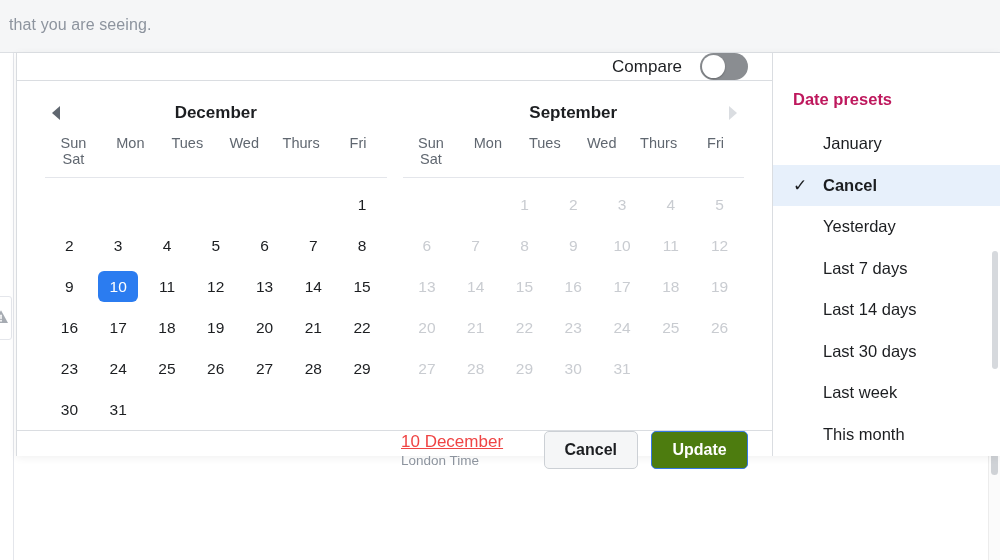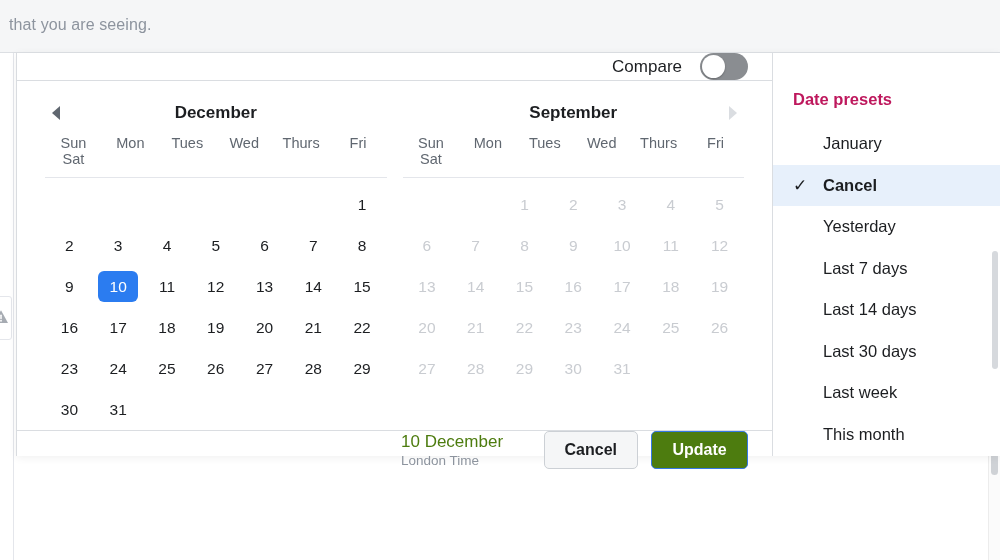--- a/index.html
+++ b/index.html
@@ -272,22 +272,23 @@
     align-items: center;
     justify-content: flex-end;
     padding: 0 24px;
   }
   .footer-date {
     margin-right: auto;
     padding-left: 360px;
   }
   .footer-date-main {
     font-size: 17px;
-    color: #4d7c0f;
+    color: #ef4444;
     line-height: 20px;
+    text-decoration: underline;
   }
   .footer-date-sub {
     font-size: 13.5px;
     color: #8d949e;
     line-height: 17px;
   }
   .btn {
     height: 38px;
     border-radius: 5px;
     font-size: 16px;

